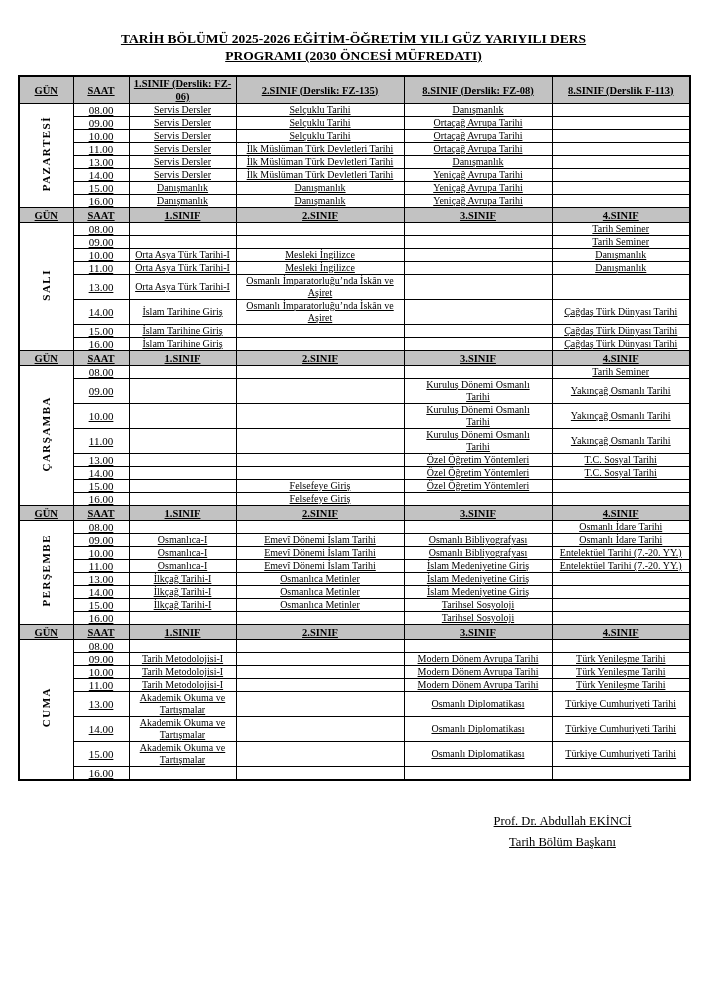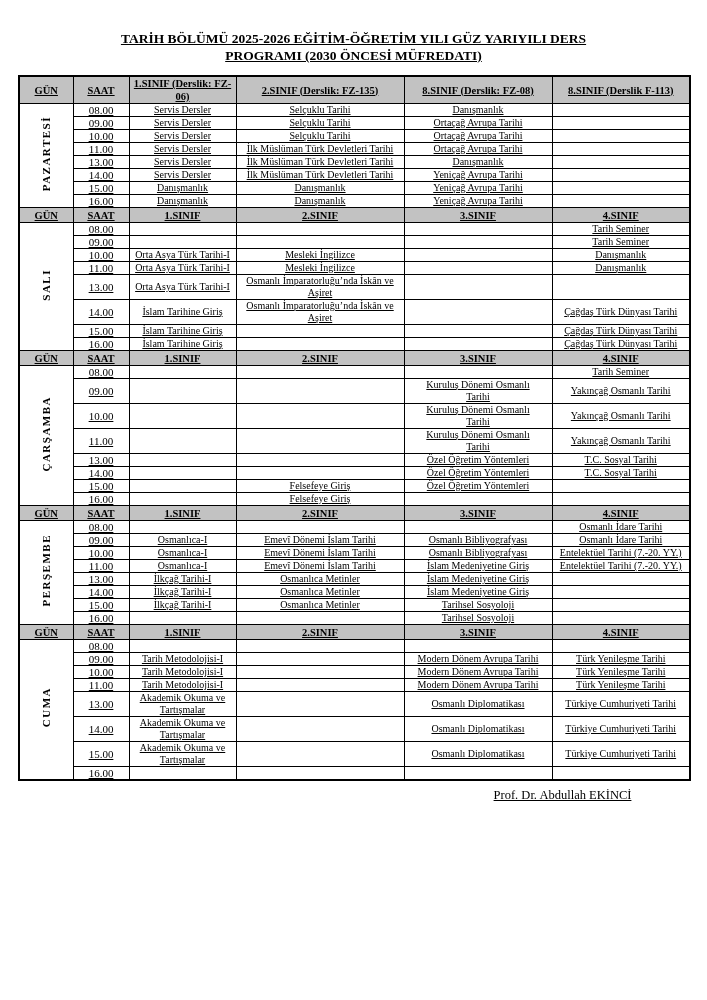--- a/index.html
+++ b/index.html
@@ -65,21 +65,21 @@
     display: inline-block;
     writing-mode: vertical-rl;
     transform: rotate(180deg);
     font-weight: bold;
     font-size: 11px;
     letter-spacing: 1.5px;
     white-space: nowrap;
   }
 
   .signature {
-    margin-top: 4px;
+    margin-top: 30px;
     margin-left: 432px;
     width: 225px;
     text-align: center;
     font-size: 12.5px;
     line-height: 21px;
   }
 </style>
 </head>
 <body>
 
@@ -431,15 +431,16 @@
           <td class="course-cell"></td>
           <td class="course-cell"></td>
           <td class="course-cell"></td>
           <td class="course-cell"></td>
         </tr>
       </tbody>
   </table>
 
   <div class="signature">
     <div>Prof. Dr. Abdullah EKİNCİ</div>
+    <div>Tarih Bölüm Başkanı</div>
   </div>
 
 </div>
 
 </body></html>

